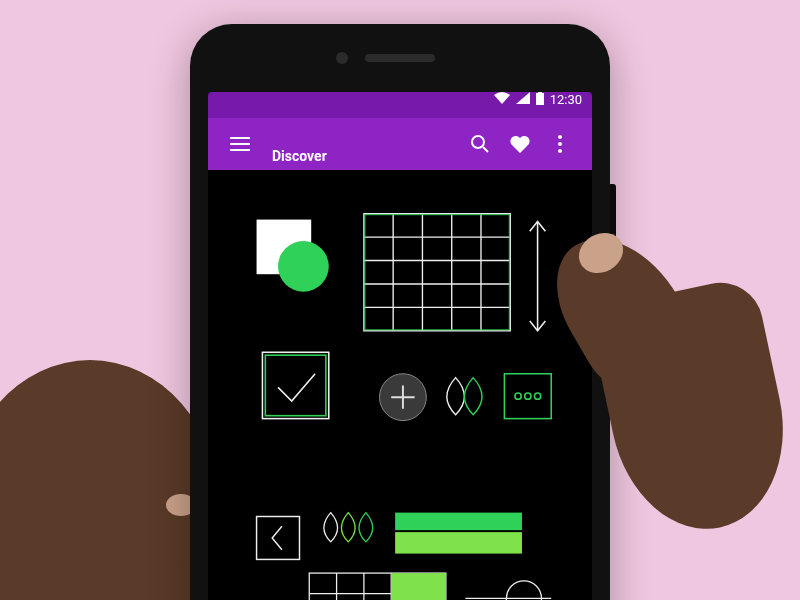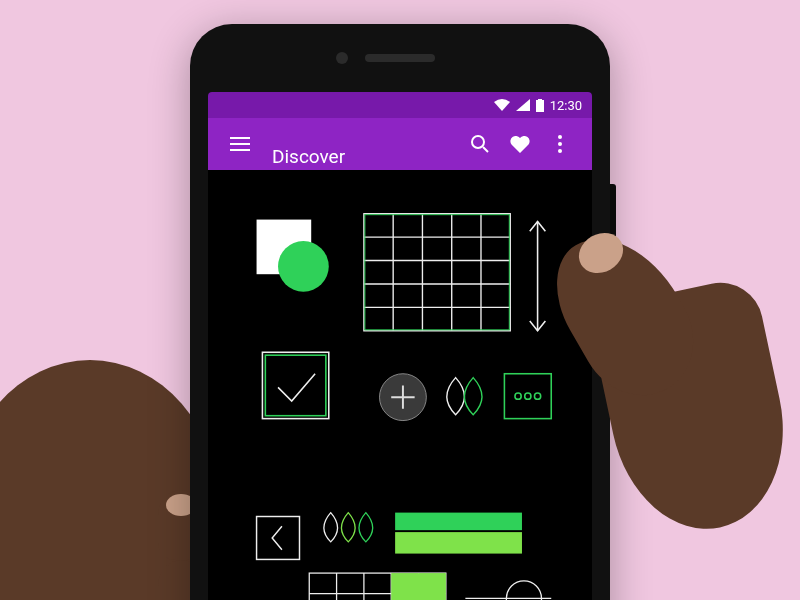--- a/index.html
+++ b/index.html
@@ -16,26 +16,26 @@
   .speaker{position:absolute;top:30px;left:50%;transform:translateX(-50%);
     width:70px;height:8px;border-radius:4px;background:#2b2b2b;}
   .cam{position:absolute;top:28px;left:146px;width:12px;height:12px;border-radius:50%;
     background:#2b2b2b;}
   .screen{
     position:absolute;left:18px;right:18px;top:68px;bottom:68px;
     background:#000;border-radius:4px;overflow:hidden;
   }
   
   .status{height:26px;background:#7719aa;display:flex;justify-content:flex-end;
-    align-items:center;gap:6px;padding:0 10px;color:#fff;font-size:13px;}
+    align-items:flex-start;gap:6px;padding:0 10px;color:#fff;font-size:13px;}
   .status svg{display:block;}
   
   .appbar{height:52px;background:#8e24c4;display:flex;align-items:center;
     padding:0 12px;color:#fff;}
-  .appbar .title{font-size:19px;font-weight:400;margin-left:12px;flex:1;margin-top:24px;}
+  .appbar .title{font-size:14px;font-weight:700;margin-left:12px;flex:1;margin-top:24px;}
   .iconbtn{width:40px;height:40px;display:flex;align-items:center;justify-content:center;
     cursor:pointer;}
   .content{position:absolute;left:0;right:0;top:78px;bottom:0;overflow:hidden;
     padding:14px;box-sizing:border-box;}
   .card{background:#000;border:1px solid #000;margin-bottom:14px;padding:18px 16px 16px;
     box-sizing:border-box;min-height:260px;position:relative;}
   
   .hand{position:absolute;filter:blur(.2px);}
   .hand div{position:absolute;background:#5a3a28;border-radius:50%;}
   .thumb{right:40px;top:200px;width:220px;height:320px;}

